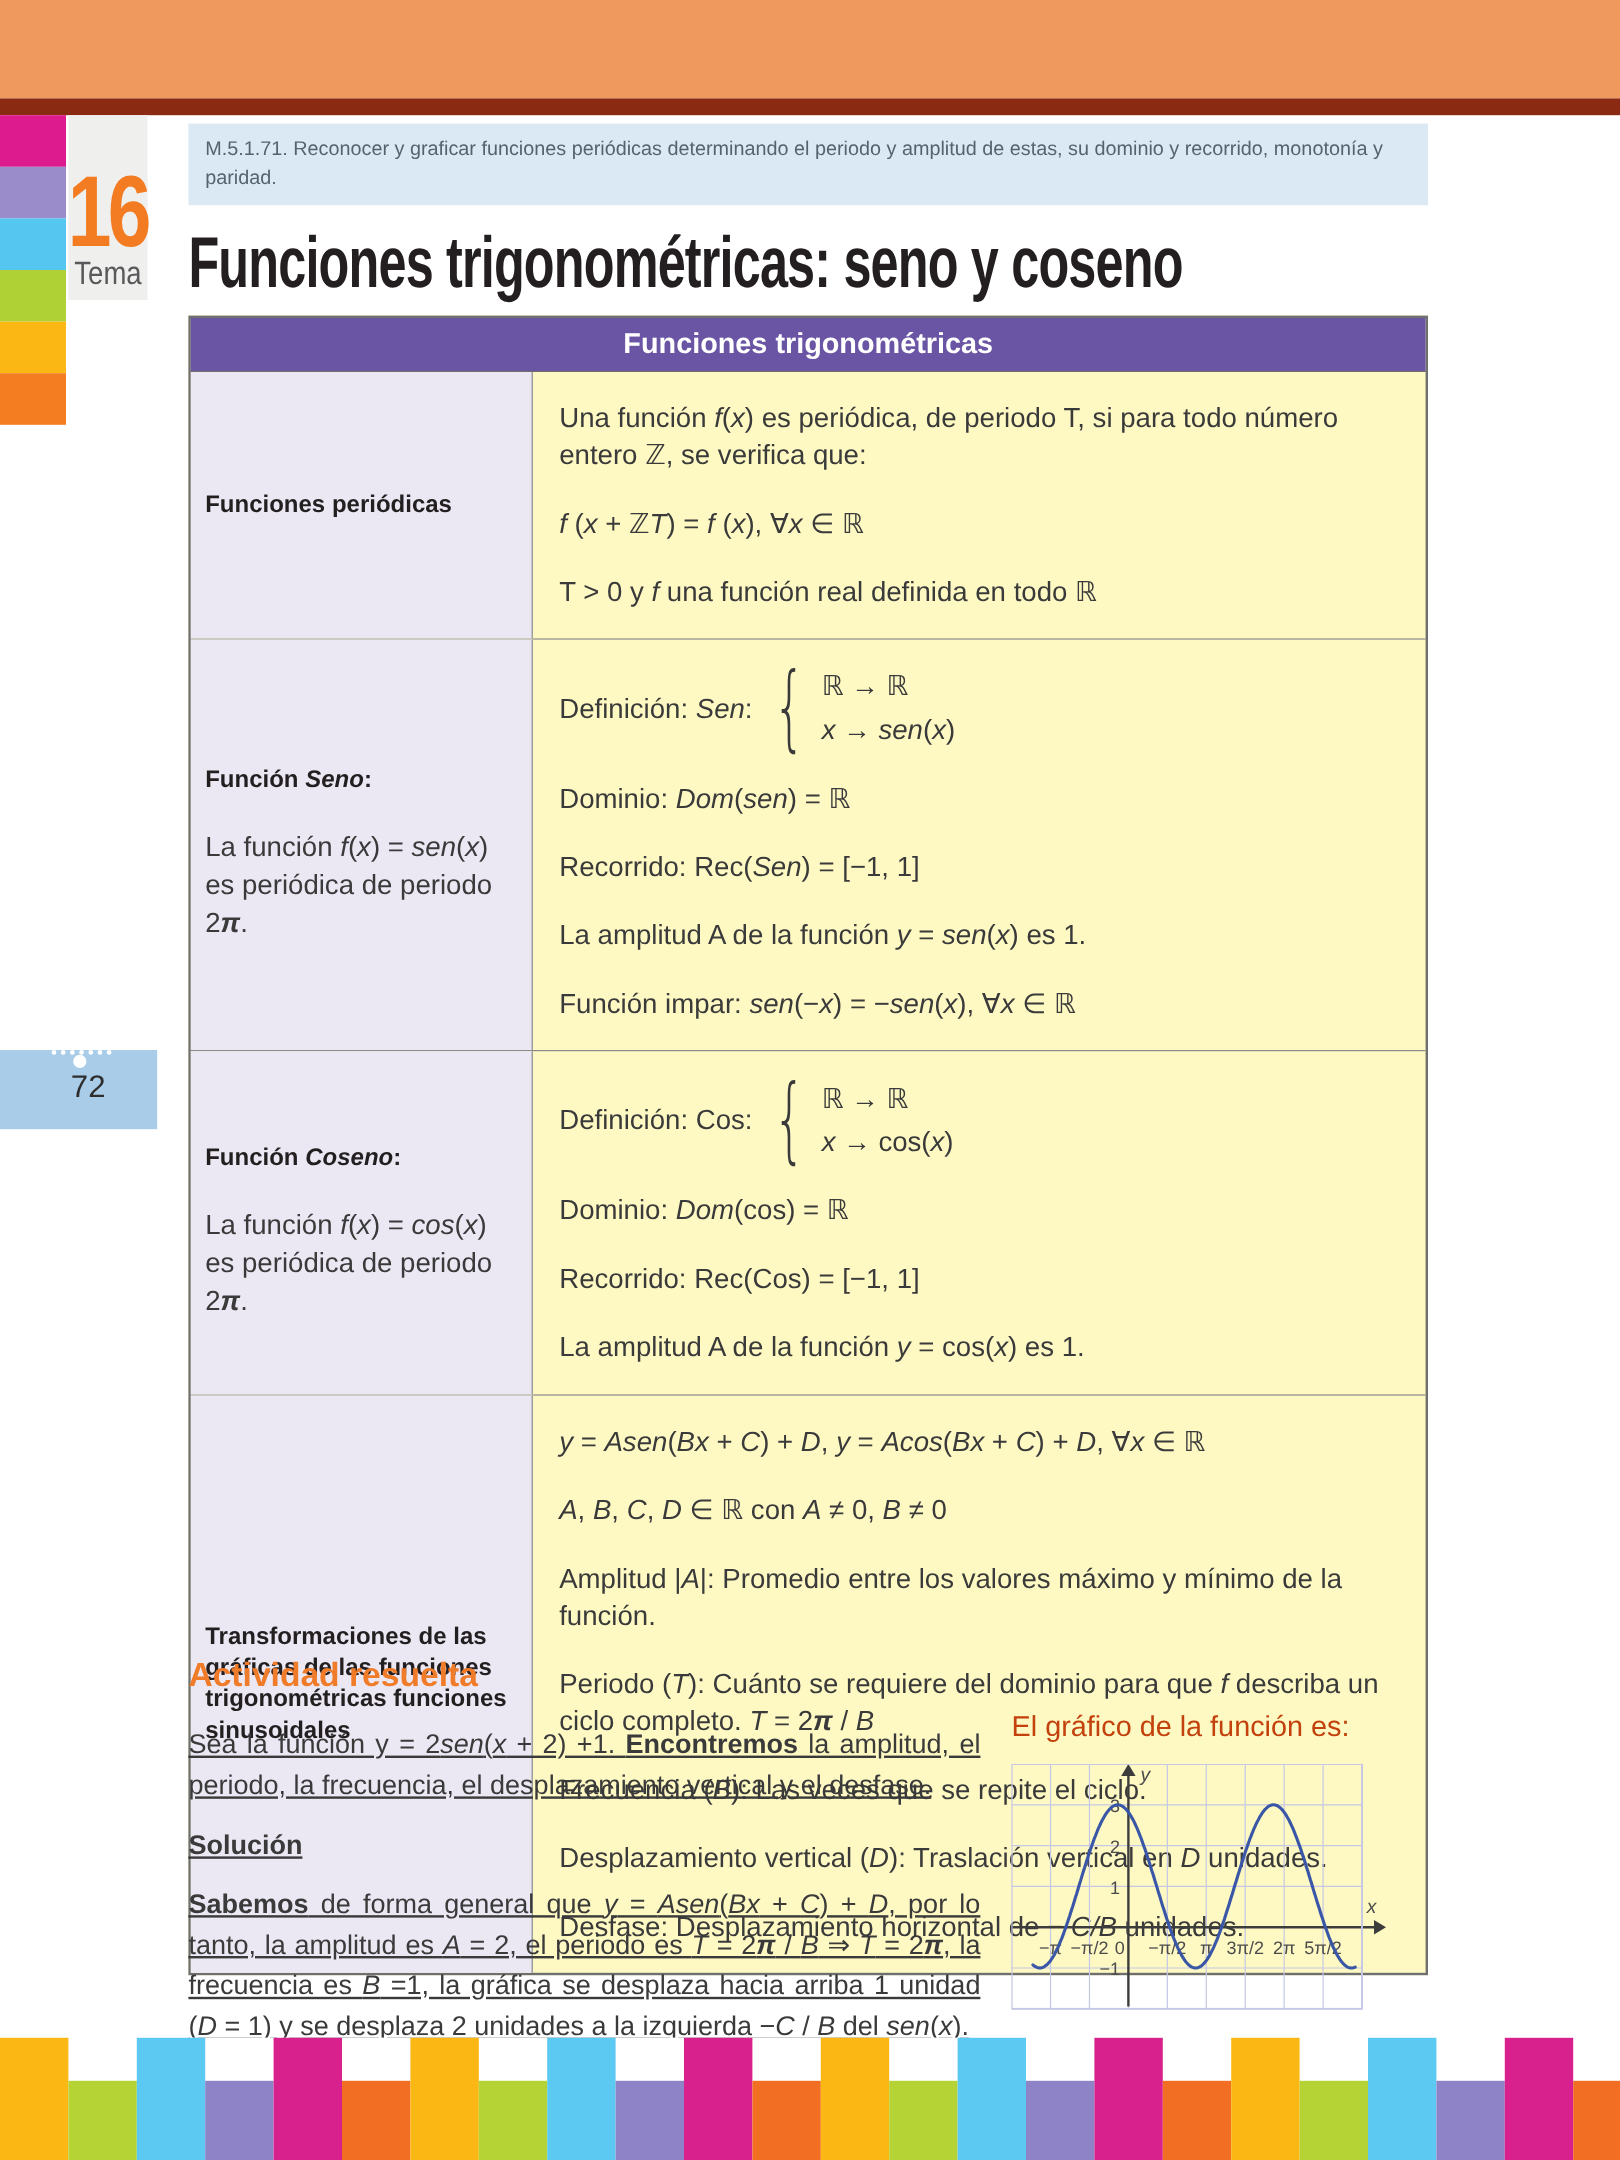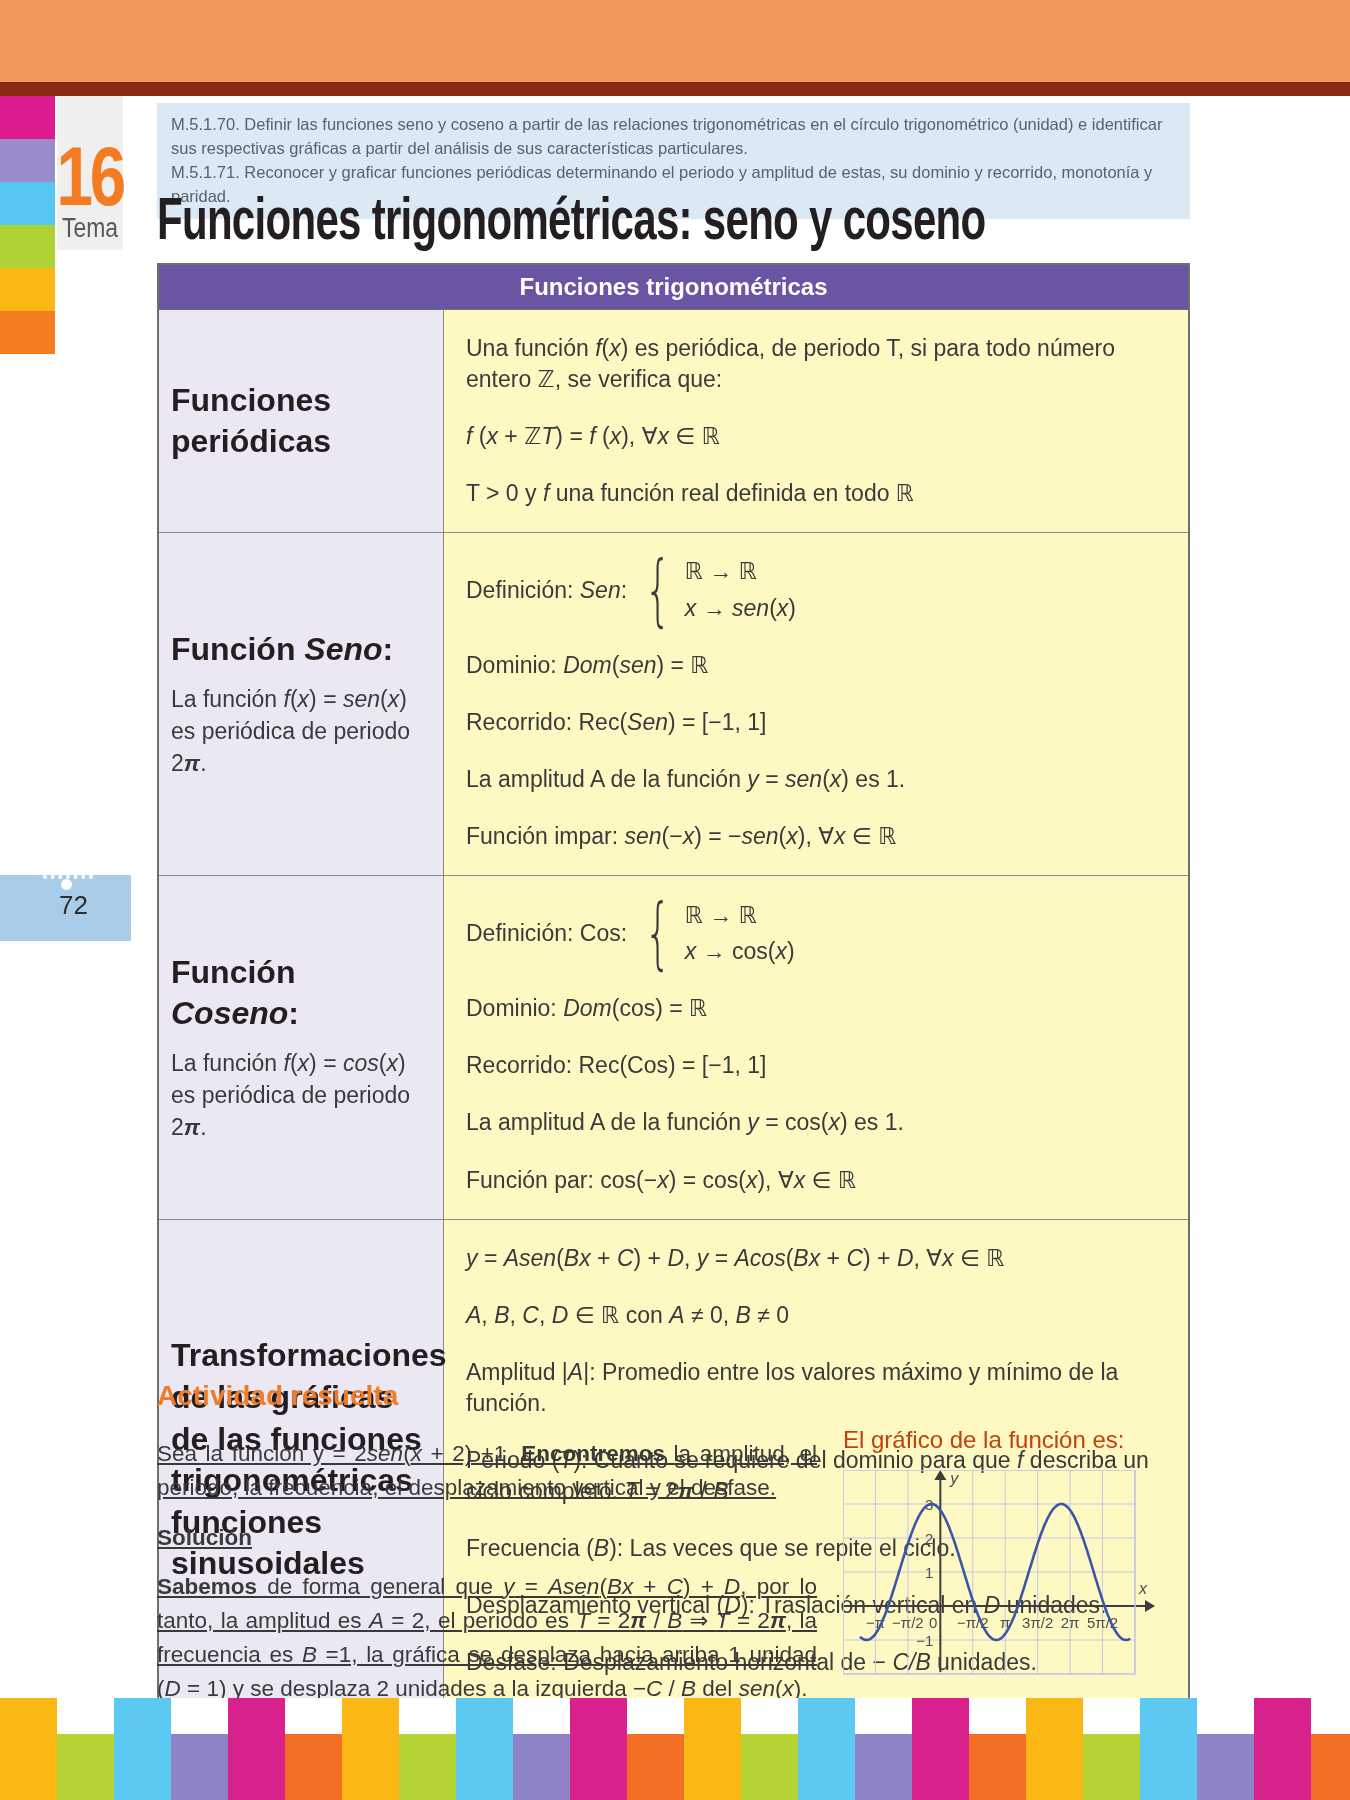--- a/index.html
+++ b/index.html
@@ -45,21 +45,21 @@
     text-align:center;padding:8px 0;border-bottom:1.5px solid #6f6f6f;
   }
   .t-row{display:flex;border-bottom:1.5px solid #8a8a8a;}
   .t-row:last-child{border-bottom:none;}
   .t-left{
     width:285px;min-width:285px;box-sizing:border-box;background:#ebe8f4;
     border-right:1.5px solid #8a8a8a;padding:16px 12px;
     display:flex;flex-direction:column;justify-content:center;
   }
   .t-right{flex:1;box-sizing:border-box;padding:10px 22px;display:flex;flex-direction:column;justify-content:center;}
-  .cell-title{margin:6px 0;font-weight:bold;font-size:32px;color:#231f20;line-height:1.3;}
+  .cell-title{margin:20px 0;font-weight:bold;font-size:20px;color:#231f20;line-height:1.3;}
   .cell-body{margin:6px 0;font-size:23px;color:#3a3a3a;line-height:1.4;}
   .line{margin:13px 0;font-size:23px;line-height:1.35;color:#3a3a3a;}
   .case-line{display:flex;align-items:center;margin:8px 0;font-size:23px;color:#3a3a3a;}
   .case-label{margin-right:6px;}
   .brace{
     font-size:78px;font-weight:100;color:#3a3a3a;line-height:1;
     transform:scaleX(0.55);transform-origin:center;margin-right:2px;font-family:"DejaVu Sans",sans-serif;
   }
   .case-col{display:flex;flex-direction:column;}
   .case-col div{line-height:1.6;}
@@ -106,21 +106,20 @@
     <div class="stripe" style="background: rgb(175, 209, 54);"></div>
     <div class="stripe" style="background: rgb(251, 183, 19);"></div>
     <div class="stripe" style="background: rgb(243, 125, 32);"></div>
   </div>
 <div class="tema-block">
   <div class="tema-num">16</div>
   <div class="tema-word">Tema</div>
 </div>
 
 <div class="objectives">
-  <p>M.5.1.70. Definir las funciones seno y coseno a partir de las relaciones trigonométricas en el círculo trigonométrico (unidad) e identificar sus respectivas gráficas a partir del análisis de sus características particulares.</p>
   <p>M.5.1.71. Reconocer y graficar funciones periódicas determinando el periodo y amplitud de estas, su dominio y recorrido, monotonía y paridad.</p>
 </div>
 
 <div class="page-title">Funciones trigonométricas: seno y coseno</div>
 
 <div class="trig-table">
   <div class="t-header">Funciones trigonométricas</div>
   <div id="table-body">
       <div class="t-row" style="min-height: 156px;">
         <div class="t-left">
@@ -162,21 +161,20 @@
             <span class="case-label"><span>Definición: Cos:</span></span>
             <span class="brace">{</span>
             <div class="case-col">
               <div><span>ℝ → ℝ</span></div>
               <div><span class="i">x</span><span> → cos(</span><span class="i">x</span><span>)</span></div>
             </div>
           </div>
           <p class="line"><span>Dominio: </span><span class="i">Dom</span><span>(cos) = ℝ</span></p>
           <p class="line"><span>Recorrido: Rec(Cos) = [−1, 1]</span></p>
           <p class="line"><span>La amplitud A de la función </span><span class="i">y</span><span> = cos(</span><span class="i">x</span><span>) es 1.</span></p>
-          <p class="line"><span>Función par: cos(−</span><span class="i">x</span><span>) = cos(</span><span class="i">x</span><span>),  ∀</span><span class="i">x</span><span> ∈ ℝ</span></p>
         </div>
       </div>
       <div class="t-row" style="min-height: 336px;">
         <div class="t-left">
           <p class="cell-title"><span class="b">Transformaciones de las gráficas de las funciones trigonométricas funciones sinusoidales</span></p>
         </div>
         <div class="t-right">
           <p class="line"><span class="i">y</span><span> = </span><span class="i">Asen</span><span>(</span><span class="i">Bx</span><span> + </span><span class="i">C</span><span>) + </span><span class="i">D</span><span>,  </span><span class="i">y</span><span> = </span><span class="i">Acos</span><span>(</span><span class="i">Bx</span><span> + </span><span class="i">C</span><span>) + </span><span class="i">D</span><span>, ∀</span><span class="i">x</span><span> ∈ ℝ</span></p>
           <p class="line"><span class="i">A</span><span>, </span><span class="i">B</span><span>, </span><span class="i">C</span><span>, </span><span class="i">D</span><span> ∈ ℝ con </span><span class="i">A</span><span> ≠ 0, </span><span class="i">B</span><span> ≠ 0</span></p>
           <p class="line"><span>Amplitud |</span><span class="i">A</span><span>|: Promedio entre los valores máximo y mínimo de la función.</span></p>

